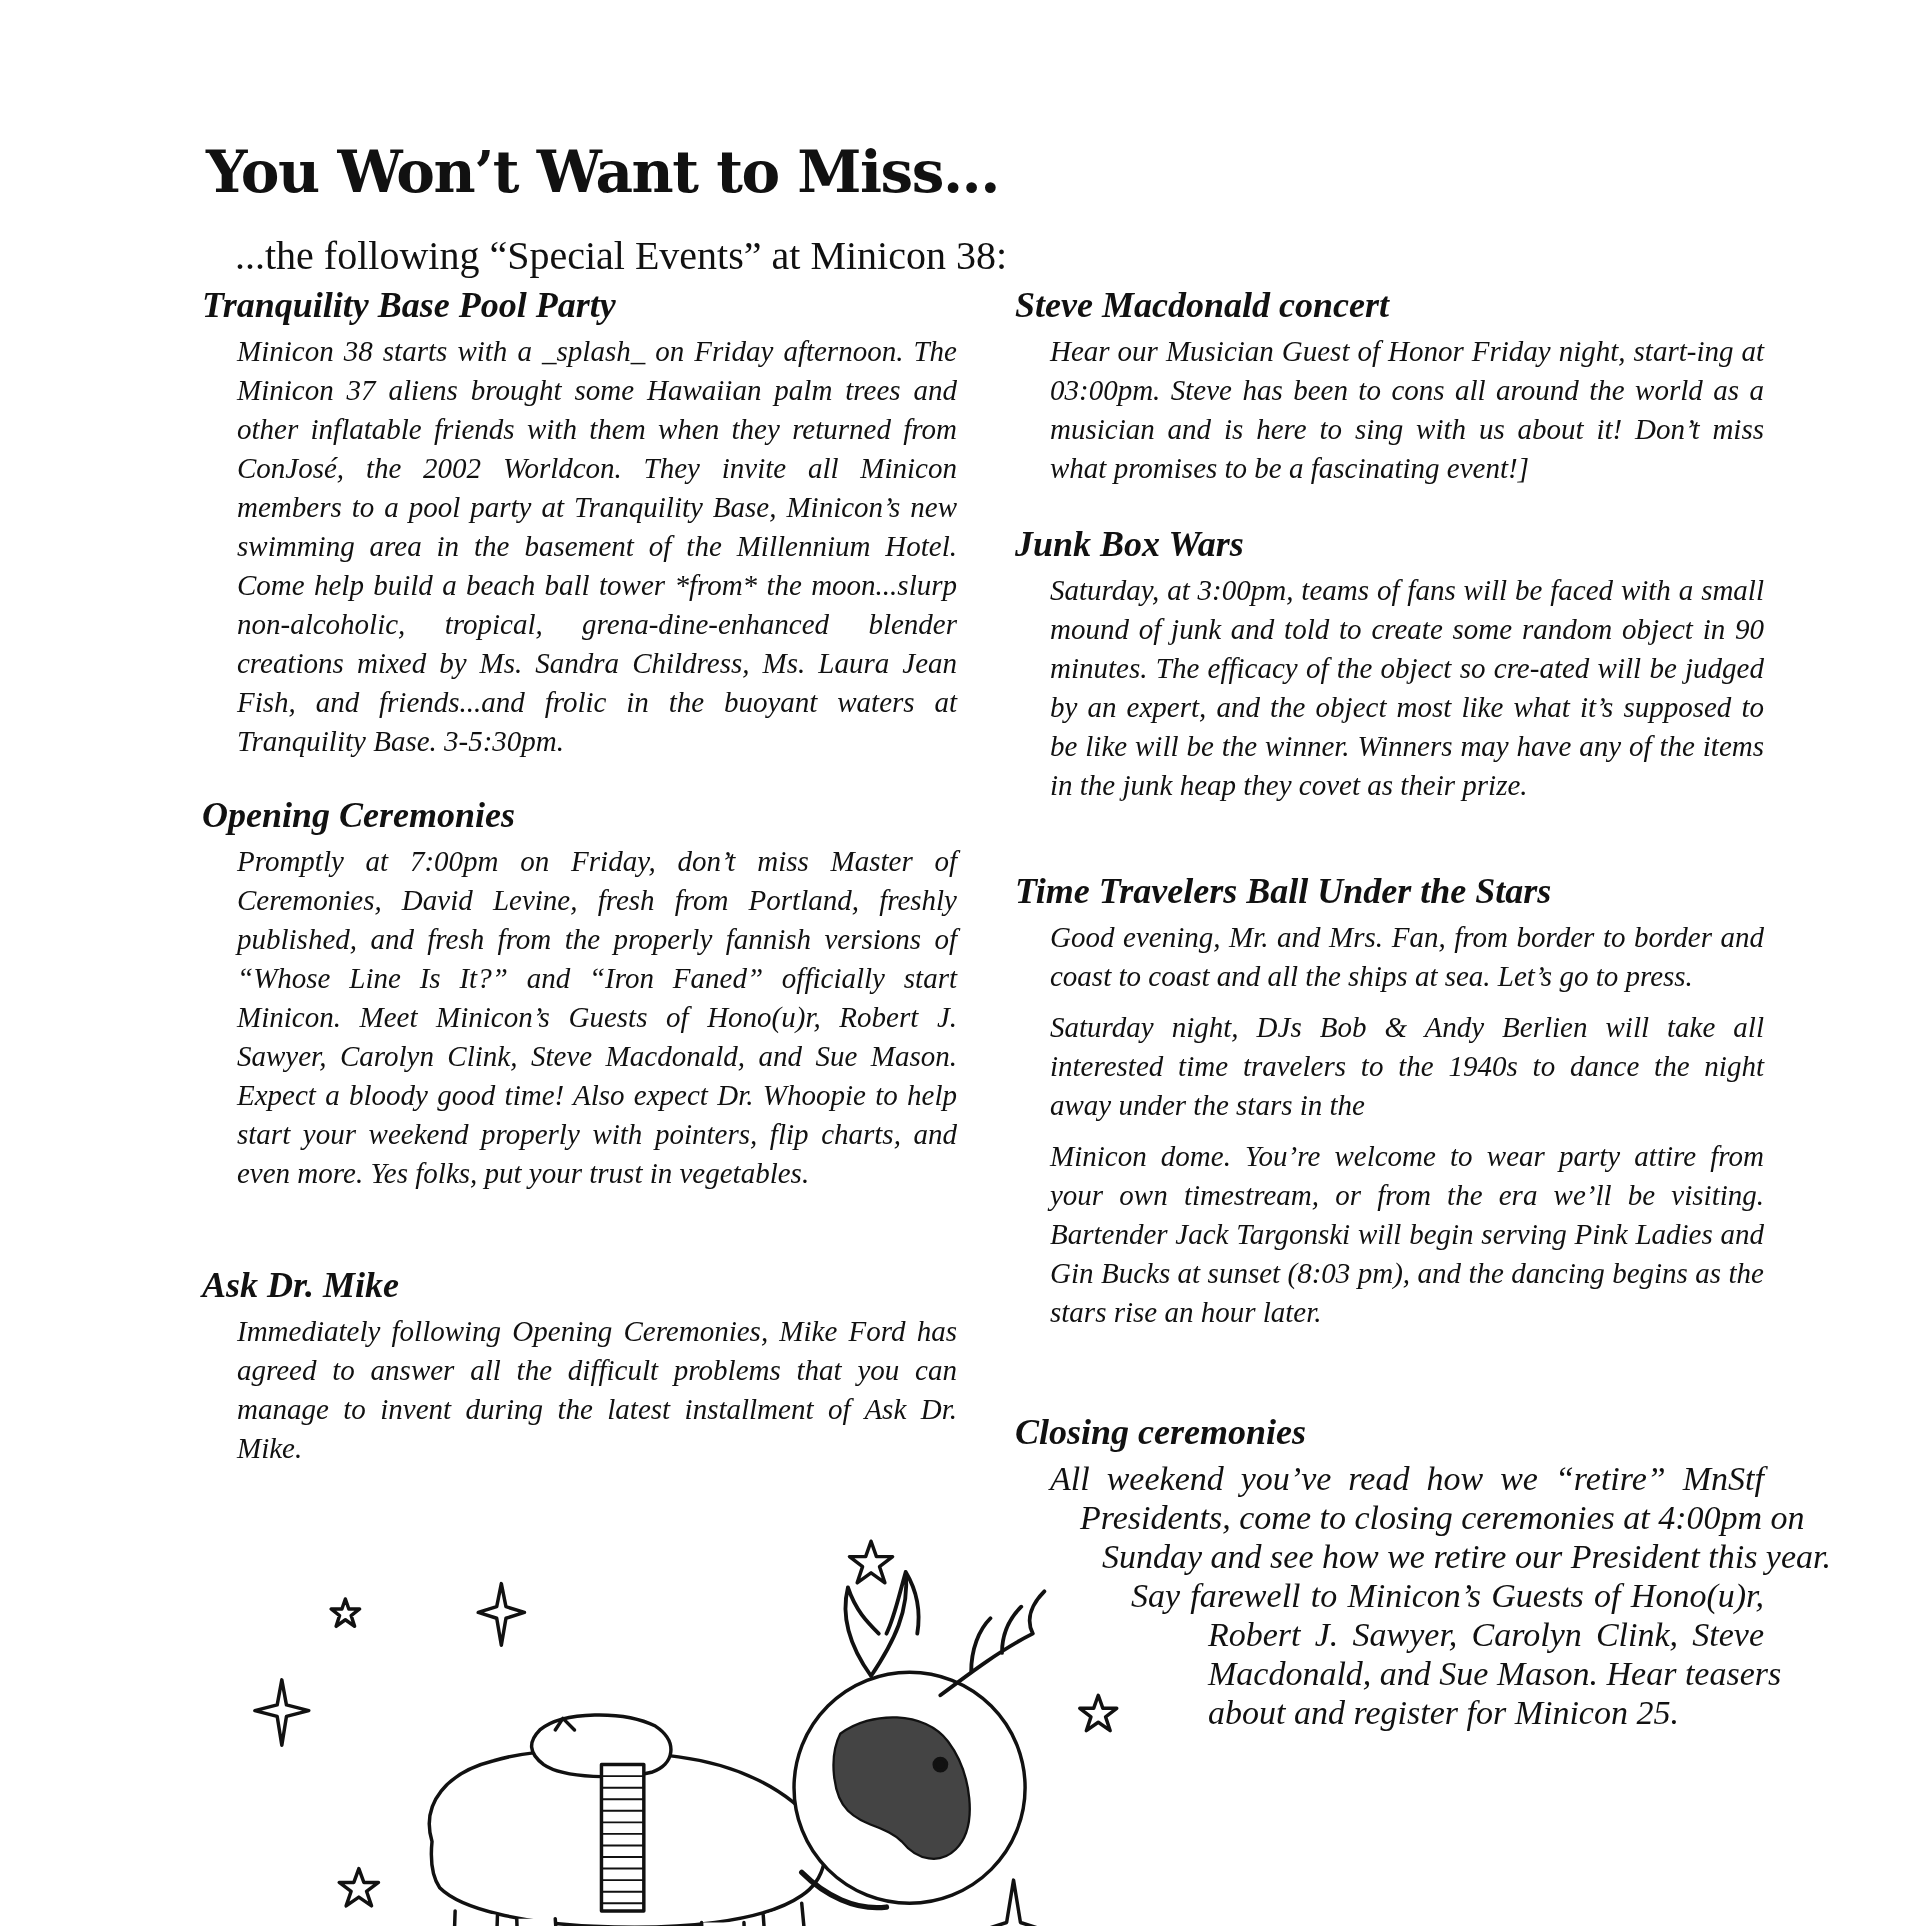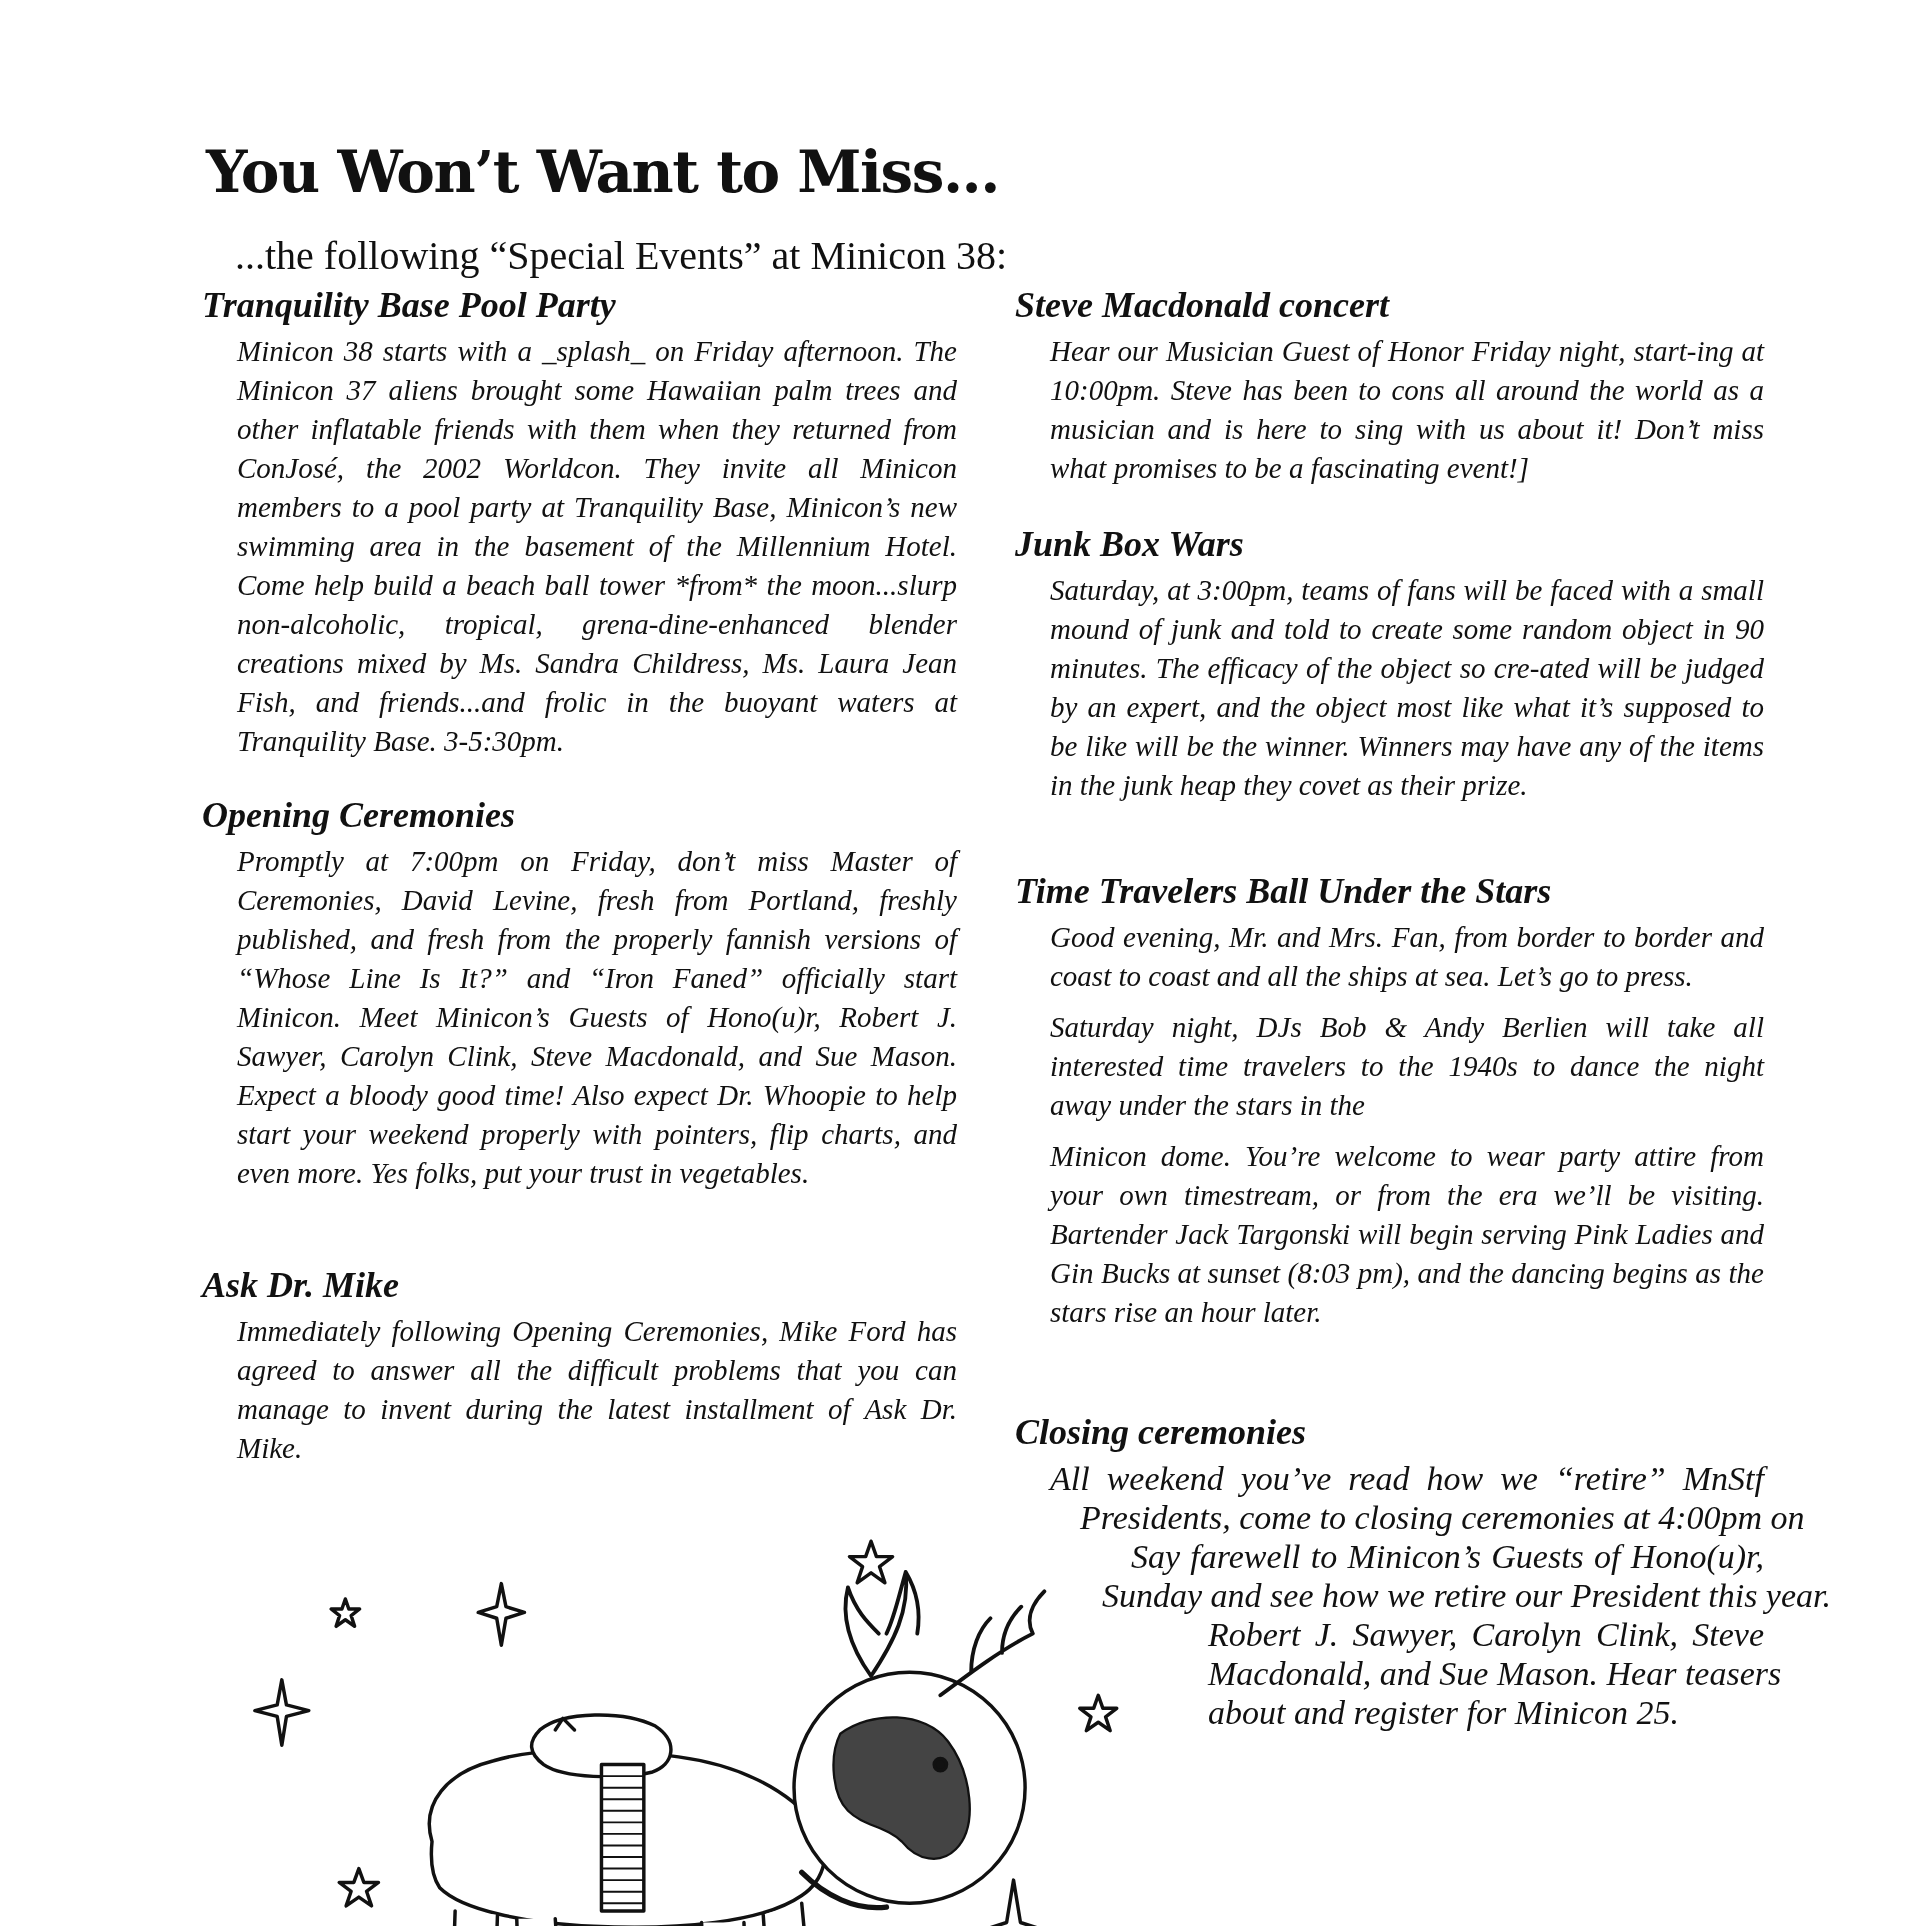--- a/index.html
+++ b/index.html
@@ -118,21 +118,21 @@
     <div class="section-body">
       <p>Immediately following Opening Ceremonies, Mike Ford has agreed to answer all the difficult problems that you can manage to invent during the latest installment of Ask Dr. Mike.</p>
     </div>
   </section>
 </div>
 
 <div class="col col-right">
   <section class="section" id="sec-steve">
     <h2 class="section-heading">Steve Macdonald concert</h2>
     <div class="section-body">
-      <p>Hear our Musician Guest of Honor Friday night, start-ing at 10:00pm.  Steve has been to cons all around the world as a musician and is here to sing with us about it! Don’t miss what promises to be a fascinating event!]</p>
+      <p>Hear our Musician Guest of Honor Friday night, start-ing at 03:00pm.  Steve has been to cons all around the world as a musician and is here to sing with us about it! Don’t miss what promises to be a fascinating event!]</p>
     </div>
   </section>
 
   <section class="section" id="sec-junk">
     <h2 class="section-heading">Junk Box Wars</h2>
     <div class="section-body">
       <p>Saturday, at 3:00pm, teams of fans will be faced with a small mound of junk and told to create some random object in 90 minutes.  The efficacy of the object so cre-ated will be judged by an expert, and the object most like what it’s supposed to be like will be the winner. Winners may have any of the items in the junk heap they covet as their prize.</p>
     </div>
   </section>
 
@@ -143,22 +143,22 @@
       <p>Saturday night, DJs Bob &amp; Andy Berlien will take all interested time travelers to the 1940s to dance the night away under the stars in the</p>
       <p>Minicon dome. You’re welcome to wear party attire from your own timestream, or from the era we’ll be visiting. Bartender Jack Targonski will begin serving Pink Ladies and Gin Bucks at sunset (8:03 pm), and the dancing begins as the stars rise an hour later.</p>
     </div>
   </section>
 
   <section class="section" id="sec-closing">
     <h2 class="section-heading">Closing ceremonies</h2>
     <div class="closing-body">
       <div class="closing-line" style="margin-left:35px;">All weekend you’ve read how we “retire” MnStf</div>
       <div class="closing-line" style="margin-left:65px;">Presidents, come to closing ceremonies at 4:00pm on</div>
+      <div class="closing-line" style="margin-left:87px;">Sunday and see how we retire our President this year.</div>
       <div class="closing-line" style="margin-left:116px;">Say farewell to Minicon’s Guests of Hono(u)r,</div>
-      <div class="closing-line" style="margin-left:87px;">Sunday and see how we retire our President this year.</div>
       <div class="closing-line" style="margin-left:193px;">Robert J. Sawyer, Carolyn Clink, Steve</div>
       <div class="closing-line" style="margin-left:193px;">Macdonald, and Sue Mason. Hear teasers</div>
       <div class="closing-line last" style="margin-left:193px;">about and register for Minicon 25.</div>
     </div>
   </section>
 </div>
 
 <div class="illustration">
   <svg viewBox="0 0 2600 2150" fill="none" stroke="#111" stroke-width="9" stroke-linecap="round" stroke-linejoin="round">
 

